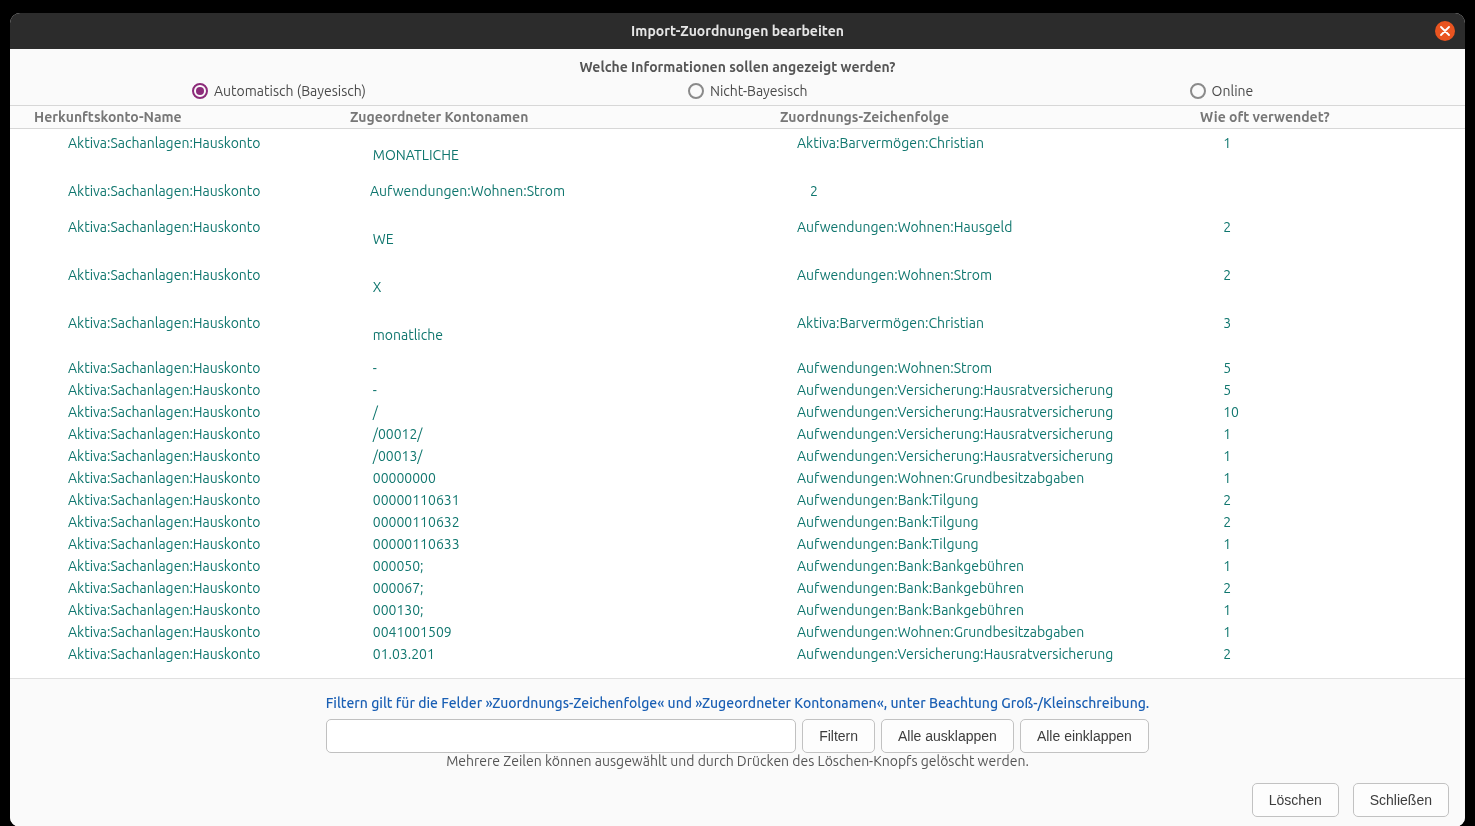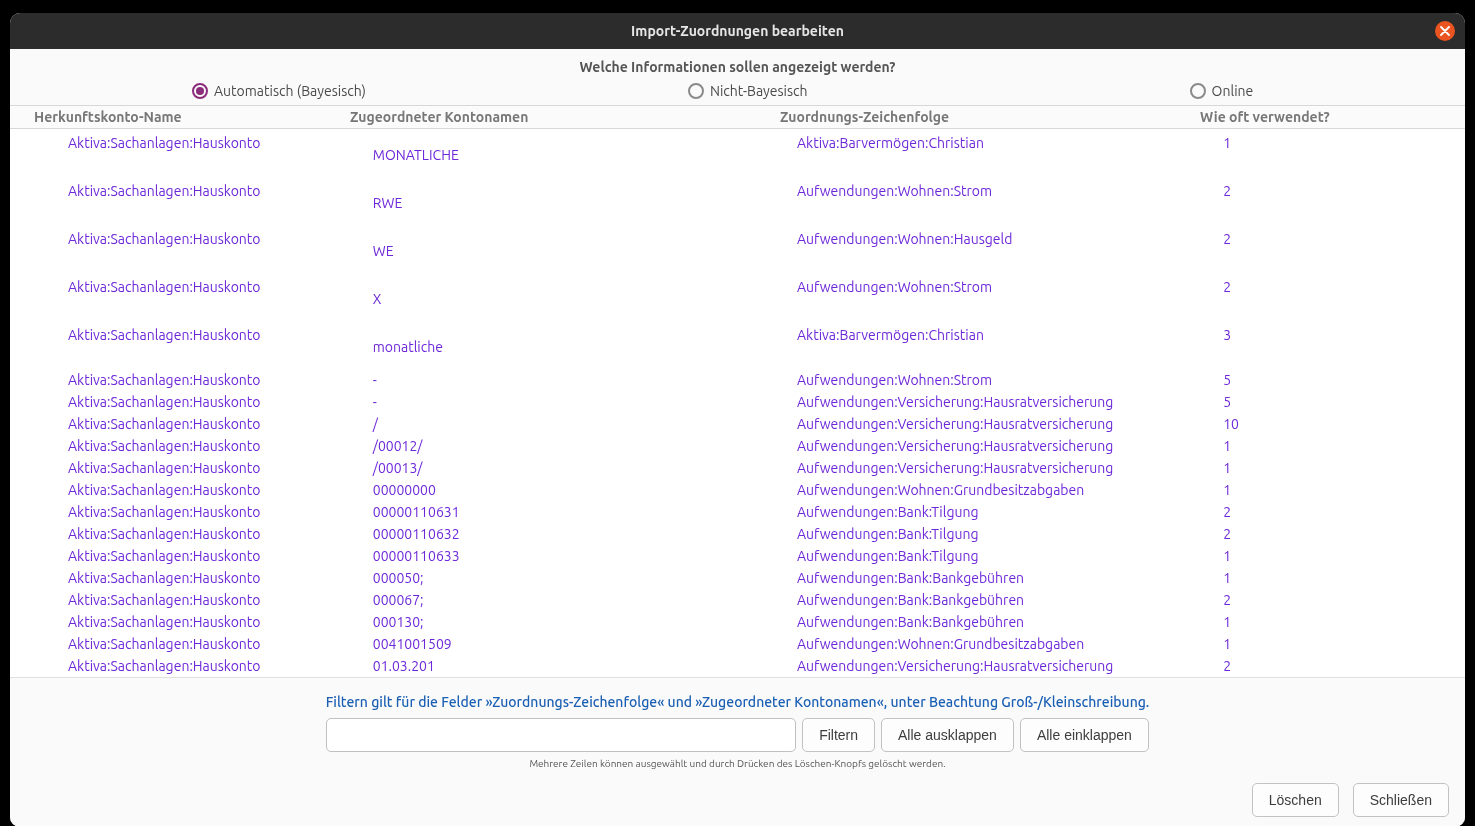--- a/index.html
+++ b/index.html
@@ -86,21 +86,21 @@
   overflow-y:auto;
   overflow-x:hidden;
   background:#fff;
 }
 .table-wrap::-webkit-scrollbar { width:12px; }
 .table-wrap::-webkit-scrollbar-thumb { background:#c0c0c0; border-radius:6px; }
 .table-row {
   display:flex;
   align-items:center;
   min-height:22px;
-  color:#6d28d9;
+  color:#0f766e;
   font-size:14px;
   gap:20px;
 }
 .table-row.spaced { padding-top:6px; padding-bottom:14px; align-items:flex-start; }
 .table-row.spaced .c2 { padding-top:12px; }
 .c1 { width:340px; padding-left:58px; }
 .c2 { width:430px; padding-left:12px; }
 .c3 { width:420px; }
 .c4 { width:250px; }
 .cols-header .c1 { padding-left:24px; }
@@ -113,21 +113,21 @@
 .footer .hint {
   text-align:center;
   color:#1a5fb4;
   font-weight:500;
   margin-bottom:8px;
 }
 .filter-row {
   display:flex;
   justify-content:center;
   gap:0;
-  margin-bottom:6px;
+  margin-bottom:0;
 }
 .filter-input {
   width:470px; height:34px;
   border:1px solid #c0c0c0;
   border-radius:5px;
   background:#fff;
   padding:0 8px;
   font-size:14px;
 }
 .btn {
@@ -137,21 +137,21 @@
   background:#fdfdfd;
   border-radius:5px;
   color:#3d3d3d;
   font-size:14px;
   cursor:pointer;
   margin-left:6px;
 }
 .note2 {
   text-align:center;
   color:#555;
-  font-size:10px;
+  font-size:14px;
 }
 .footer-buttons {
   display:flex;
   justify-content:flex-end;
   gap:8px;
   margin-top:14px;
 }
 </style>
 </head>
 <body>
@@ -193,21 +193,20 @@
 
   <div class="table-wrap" id="table-body">
       <div class="table-row spaced">
         <div class="c1">Aktiva:Sachanlagen:Hauskonto</div>
         <div class="c2">MONATLICHE</div>
         <div class="c3">Aktiva:Barvermögen:Christian</div>
         <div class="c4">1</div>
       </div>
       <div class="table-row spaced">
         <div class="c1">Aktiva:Sachanlagen:Hauskonto</div>
-        <div class="c2">RWE</div>
         <div class="c3">Aufwendungen:Wohnen:Strom</div>
         <div class="c4">2</div>
       </div>
       <div class="table-row spaced">
         <div class="c1">Aktiva:Sachanlagen:Hauskonto</div>
         <div class="c2">WE</div>
         <div class="c3">Aufwendungen:Wohnen:Hausgeld</div>
         <div class="c4">2</div>
       </div>
       <div class="table-row spaced">

